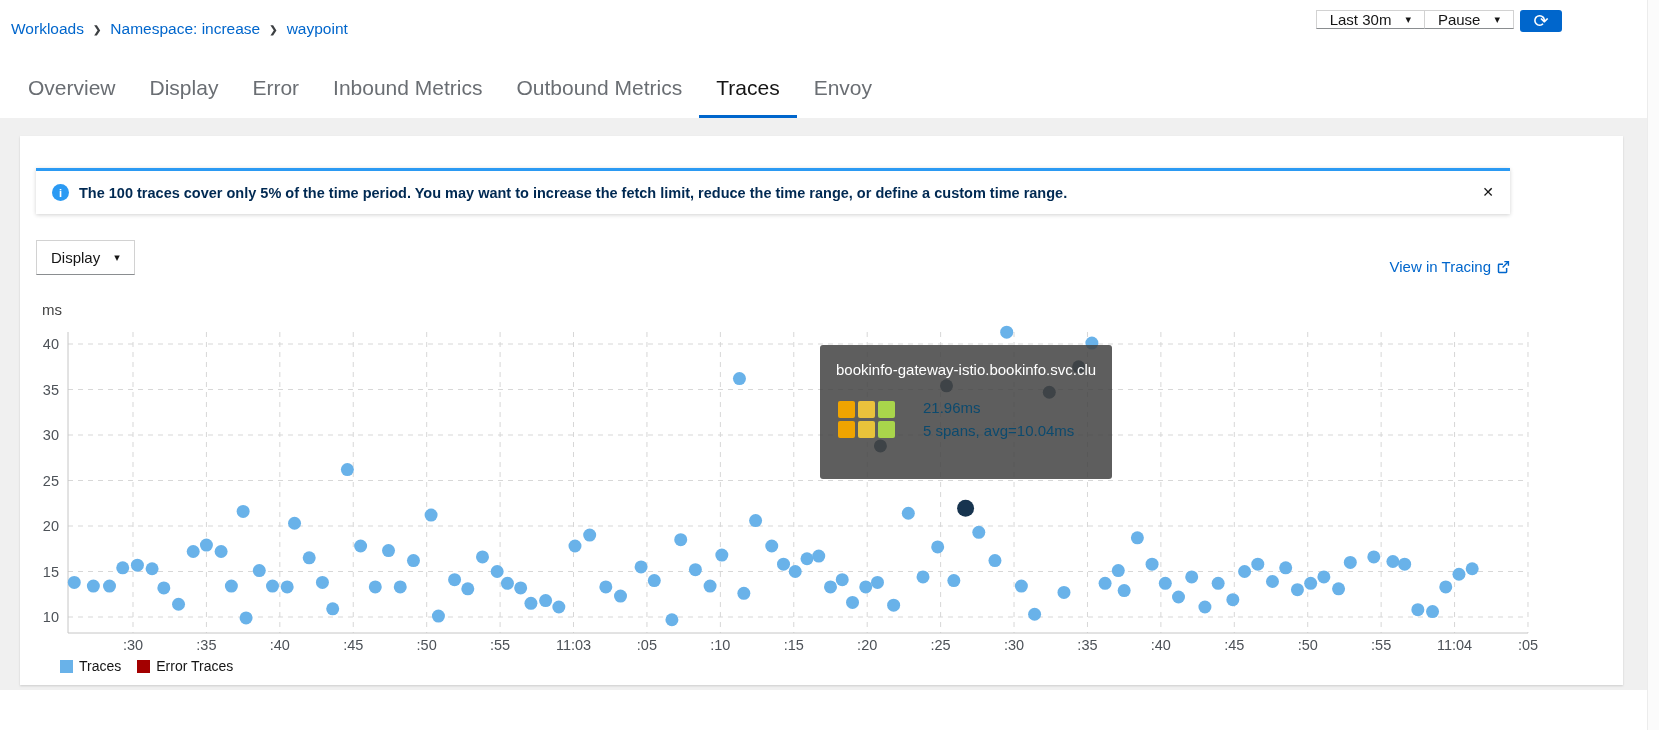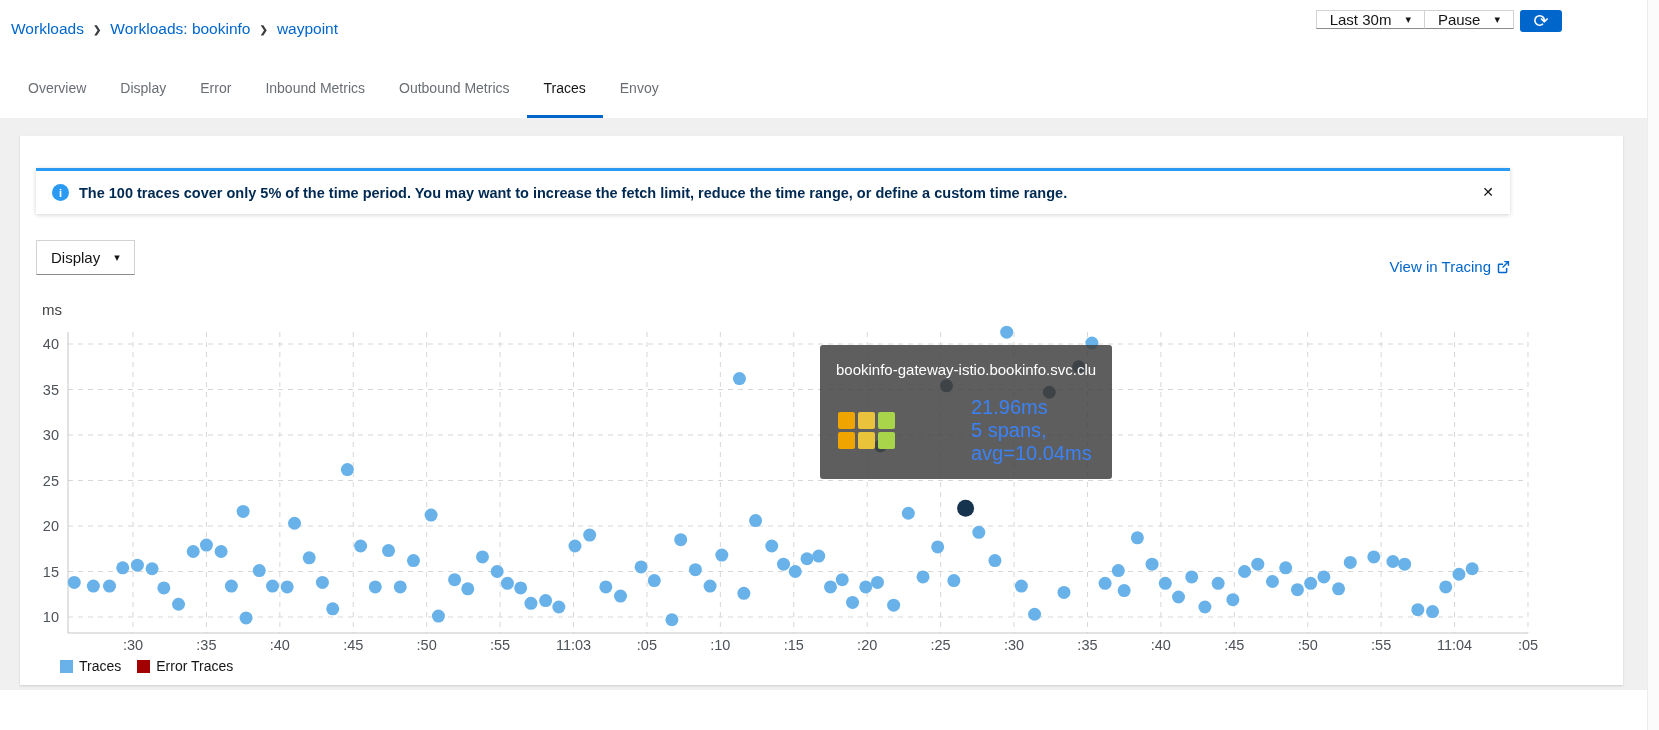--- a/index.html
+++ b/index.html
@@ -14,21 +14,21 @@
   .controls { position: absolute; right: 97px; top: 10px; display: flex; align-items: flex-start; height: 37px; }
   .select-box { display: flex; align-items: center; gap: 14px; background: #fff; border: 1px solid #d2d2d2;
     border-bottom-color: #8a8d90; padding: 0 13px; font-size: 15px; color: #151515; cursor: pointer; }
   .select-box + .select-box { margin-left: -1px; }
   .caret { font-size: 11px; color: #151515; }
   .refresh-btn { margin-left: 6px; width: 42px; border: none; border-radius: 3px; background: #0066cc; color: #fff;
     font-size: 18px; cursor: pointer; display: flex; align-items: center; justify-content: center; }
 
   
   .tabs { height: 61px; display: flex; padding-left: 11px; background: #fff; }
-  .tab { display: flex; align-items: center; padding: 0 17px; font-size: 14px; color: #6a6e73; cursor: pointer; }
+  .tab { display: flex; align-items: center; padding: 0 17px; font-size: 21px; color: #6a6e73; cursor: pointer; }
   .tab.active { color: #151515; box-shadow: inset 0 -3px 0 0 #0066cc; }
 
   
   .content { width: 1647px; height: 572px; background: #f0f0f0; padding: 18px 24px 0 20px; }
   .card { background: #fff; box-shadow: 0 1px 2px rgba(0,0,0,0.15); padding: 16px 16px 4px 16px; width: 1603px; }
 
   .alert { position: relative; margin-top: 16px; width: 1474px; background: #fff; border-top: 3px solid #2b9af3;
     box-shadow: 0 1px 4px rgba(0,0,0,0.18); padding: 13px 44px 13px 16px; display: flex; align-items: center; gap: 10px; }
   .alert-msg { font-size: 14.5px; font-weight: bold; color: #002952; }
   .info-icon { flex: 0 0 auto; width: 17px; height: 17px; border-radius: 50%; background: #2b9af3; color: #fff;
@@ -50,34 +50,34 @@
   .legend-item { display: flex; align-items: center; gap: 6px; }
   .legend-swatch { width: 13px; height: 13px; }
 
   
   .tooltip { position: absolute; left: 820px; top: 345px; width: 292px; min-height: 134px; z-index: 5;
     background: rgba(66,66,66,0.85); border-radius: 3px; padding: 16px 16px 14px 16px; color: #fff; }
   .tooltip-title { font-size: 15px; white-space: nowrap; overflow: hidden; margin-bottom: 18px; }
   .tooltip-body { display: flex; align-items: center; gap: 28px; margin-left: 2px; }
   .heatmap { display: grid; grid-template-columns: repeat(3, 17px); gap: 3px; }
   .heatmap-cell { width: 17px; height: 17px; border-radius: 2px; }
-  .tooltip-lines { font-size: 20px; line-height: 23px; color: #3b82f6; margin-left: 48px; }
+  .tooltip-lines { font-size: 15px; line-height: 23px; color: #0c4a6e; }
 
   .scroll-strip { position: absolute; top: 0; right: 0; width: 12px; height: 730px; background: #fbfbfb; border-left: 1px solid #ececec; }
 </style>
 </head>
 <body>
 
 <div class="page">
 
   <header class="hdr">
     <nav class="crumbs">
       <a class="crumb">Workloads</a>
       <span class="crumb-sep">❯</span>
-      <a class="crumb">Workloads: bookinfo</a>
+      <a class="crumb">Namespace: increase</a>
       <span class="crumb-sep">❯</span>
       <a class="crumb">waypoint</a>
     </nav>
     <div class="controls">
       <div class="select-box">
         <span>Last 30m</span>
         <span class="caret">▾</span>
       </div>
       <div class="select-box">
         <span>Pause</span>

